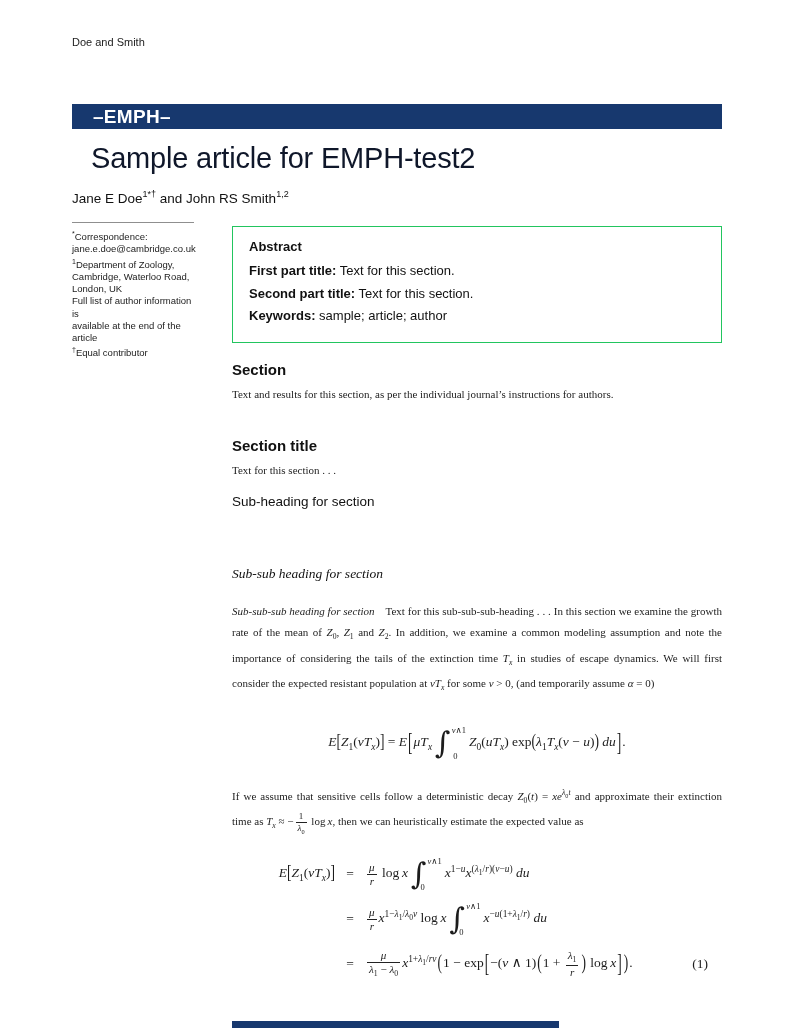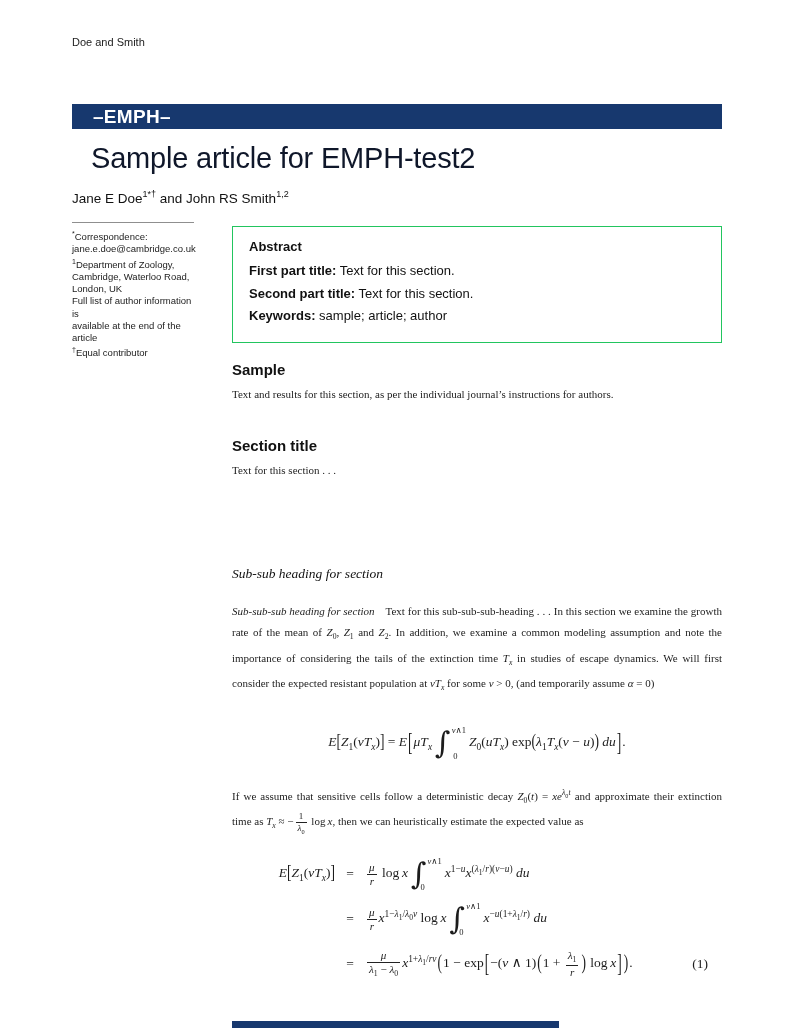--- a/index.html
+++ b/index.html
@@ -106,30 +106,31 @@
   </div>
 
   <div class="abstract">
     <div class="ab-h">Abstract</div>
     <div class="row"><b>First part title:</b><span> Text for this section.</span></div>
     <div class="row"><b>Second part title:</b><span> Text for this section.</span></div>
     <div class="row"><b>Keywords:</b><span> sample; article; author</span></div>
   </div>
 
   <div class="blk" style="top:361px;">
-    <div class="h1s">Sample</div>
+    <div class="h1s">Section</div>
     <p class="para">Text and results for this section, as per the individual journal’s instructions for authors.</p>
   </div>
 
   <div class="blk" style="top:437px;">
     <div class="h1s">Section title</div>
     <p class="para">Text for this section . . .</p>
   </div>
 
   <div class="blk" style="top:494px;">
+    <div class="h2s">Sub-heading for section</div>
   </div>
 
   <div class="blk" style="top:518px;margin-top:48px;">
     <div class="h3s">Sub-sub heading for section</div>
   </div>
 
   <div class="blk math" style="top:601px;">
     <p class="para"><i>Sub-sub-sub heading for section</i>  Text for this sub-sub-sub-heading . . . In this section we examine the growth rate of the mean of <i>Z</i><sub>0</sub>, <i>Z</i><sub>1</sub> and <i>Z</i><sub>2</sub>. In addition, we examine a common modeling assumption and note the importance of considering the tails of the extinction time <i>T<sub>x</sub></i> in studies of escape dynamics. We will first consider the expected resistant population at <i>vT<sub>x</sub></i> for some <i>v</i> &gt; 0, (and temporarily assume <i>α</i> = 0)</p>
   </div>
 

